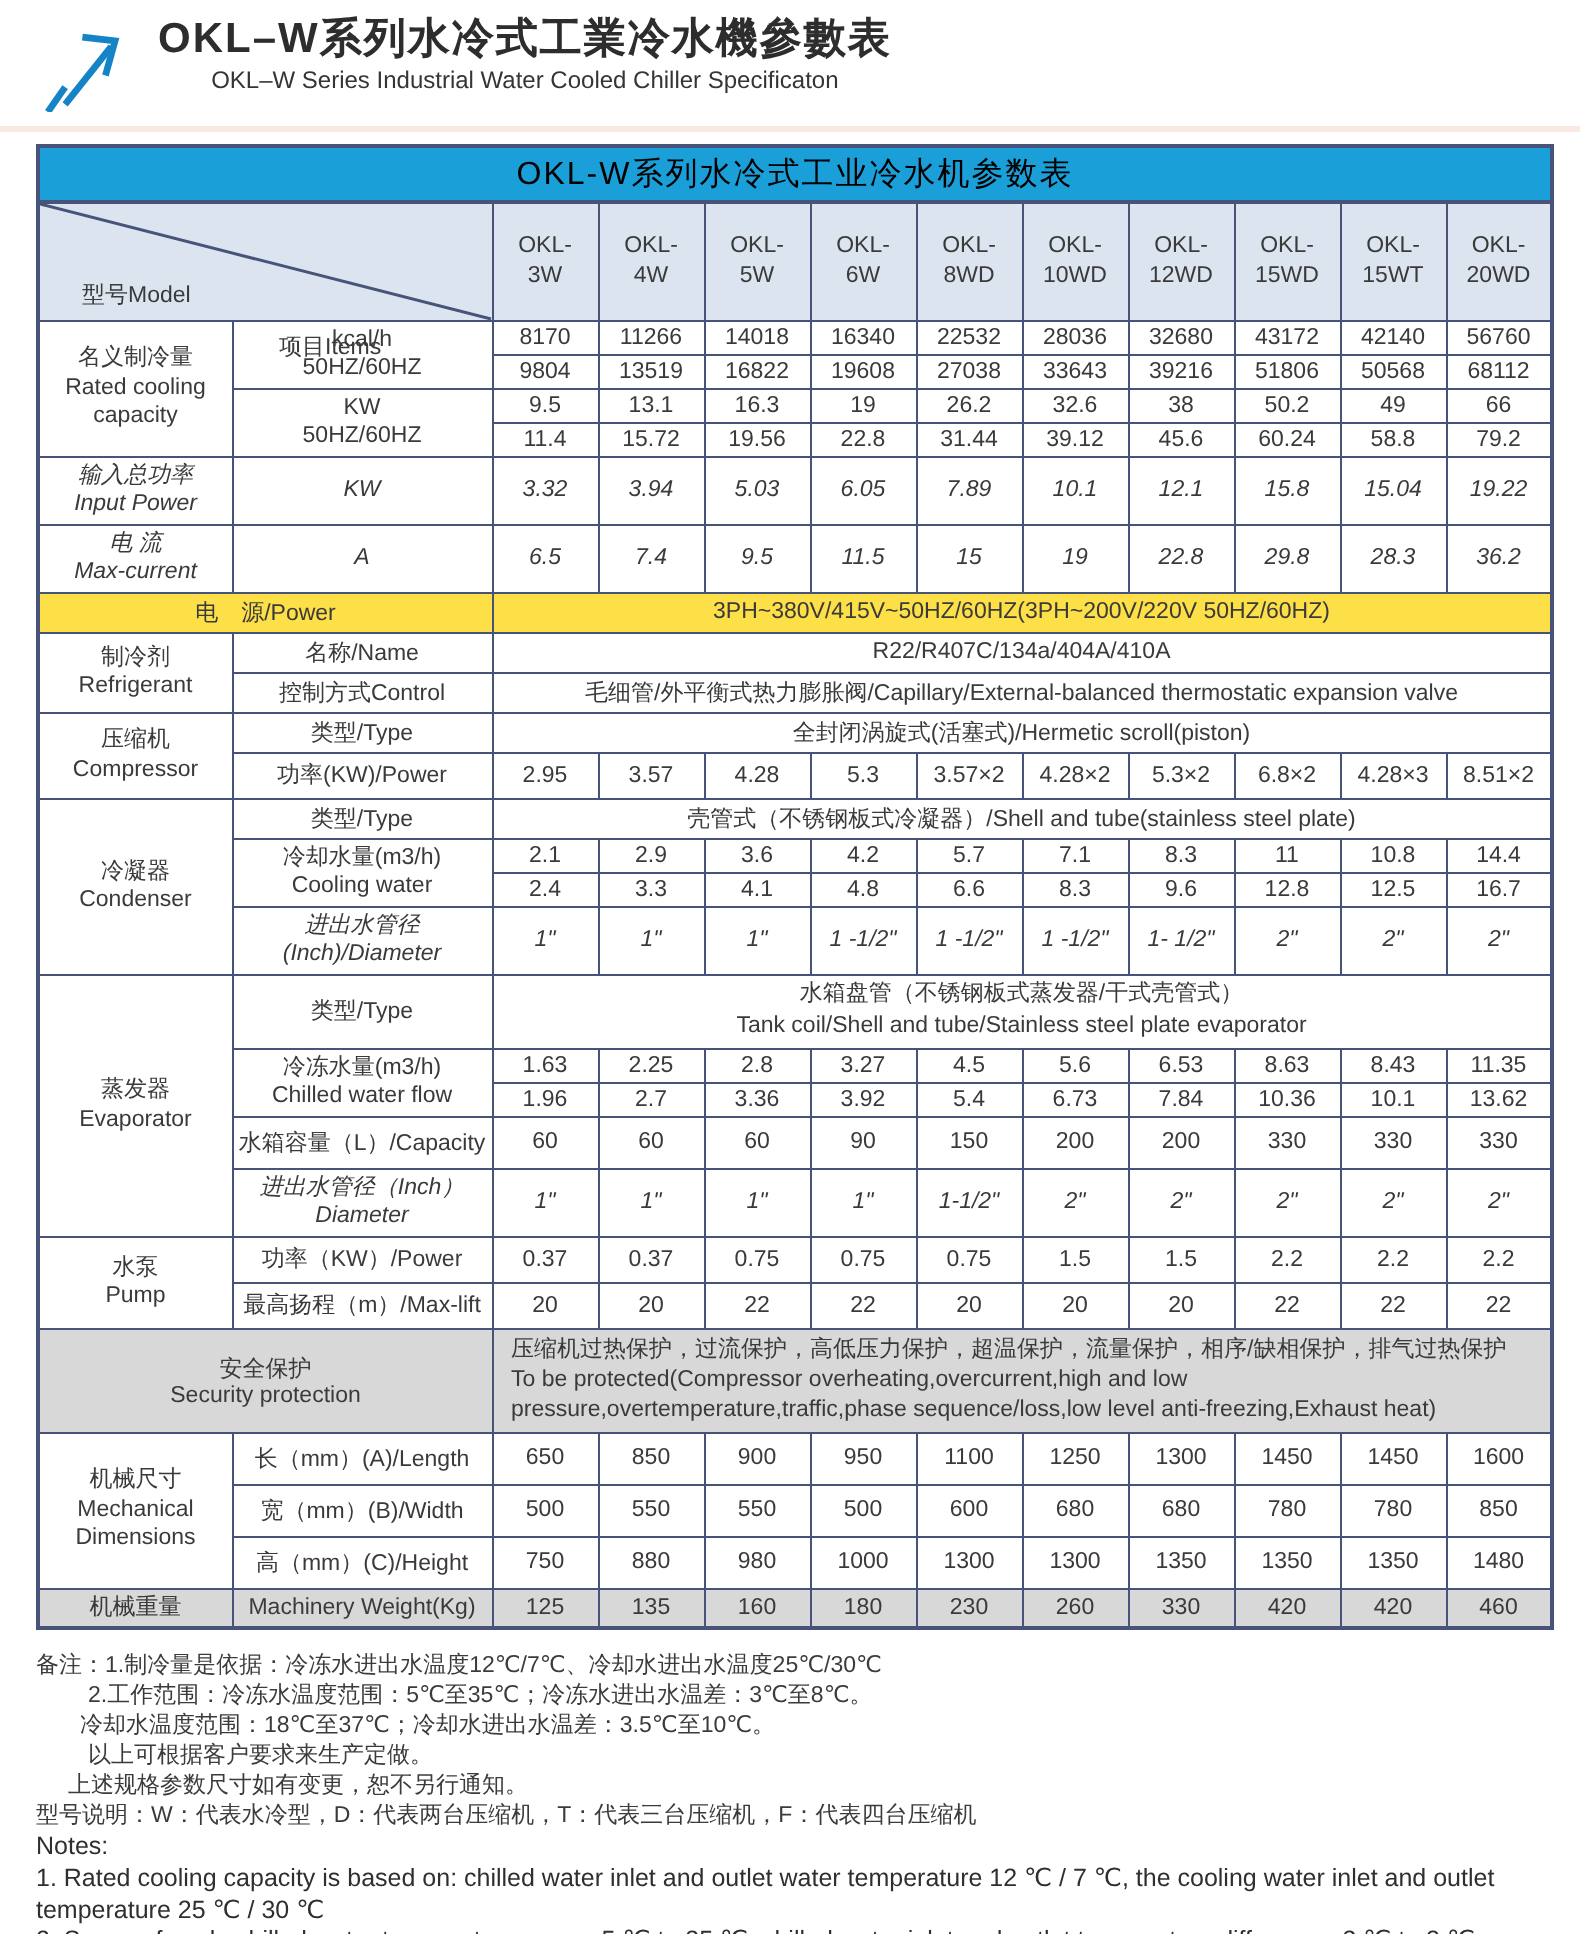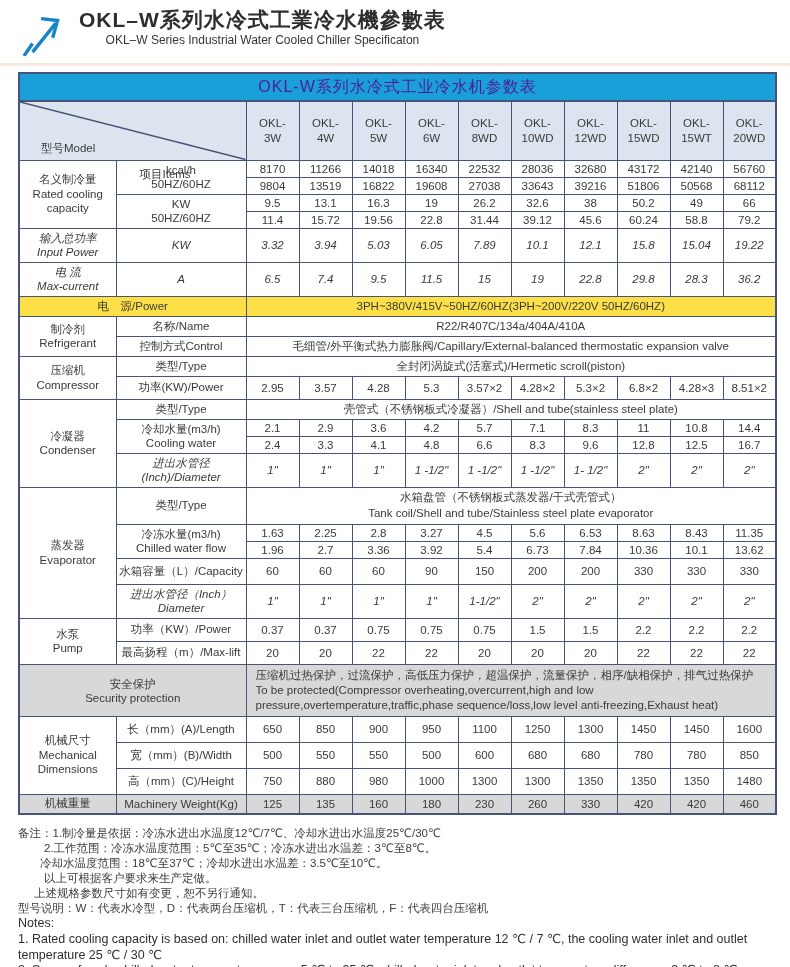--- a/index.html
+++ b/index.html
@@ -13,21 +13,21 @@
   .title-zh { font-size:21px; font-weight:bold; color:#2d2d2d; letter-spacing:1px; }
   .title-en { font-size:12px; color:#353535; margin-top:2px; }
   .pink-rule { height:3px; background:#f9e9e3; margin:3px 0 6px 0; }
 
   
   .tbl-wrap { padding:0 15px 0 18px; }
   table { border-collapse:collapse; table-layout:fixed; width:757px; border:2px solid #475379; }
   td { border:1px solid #475379; text-align:center; vertical-align:middle; font-size:11.5px; padding:1px 2px; background:#ffffff; }
   col.c-group { width:97px; } col.c-item { width:130px; } col.c-val { width:53px; }
 
-  tr.r-title td { background:#1b9fd9; color:#4c1d95; font-size:16px; letter-spacing:1px; height:28px; border-bottom:2px solid #475379; }
+  tr.r-title td { background:#1b9fd9; color:#000000; font-size:16px; letter-spacing:1px; height:28px; border-bottom:2px solid #475379; }
   tr.r-head td { background:#dce5ef; height:38px; white-space:pre-line; line-height:1.25; }
 
   td.corner { position:relative; background:#e9eef5; padding:0; }
   td.corner svg { position:absolute; inset:0; width:100%; height:100%; }
   .corner-model { position:absolute; left:21px; bottom:4px; font-size:11.5px; }
   .corner-items { position:absolute; left:53%; top:30%; font-size:11.5px;margin-top:48px; }
 
   .h-a  { height:17px; }
   .h-b  { height:20px; }
   .h-c  { height:23px; }

